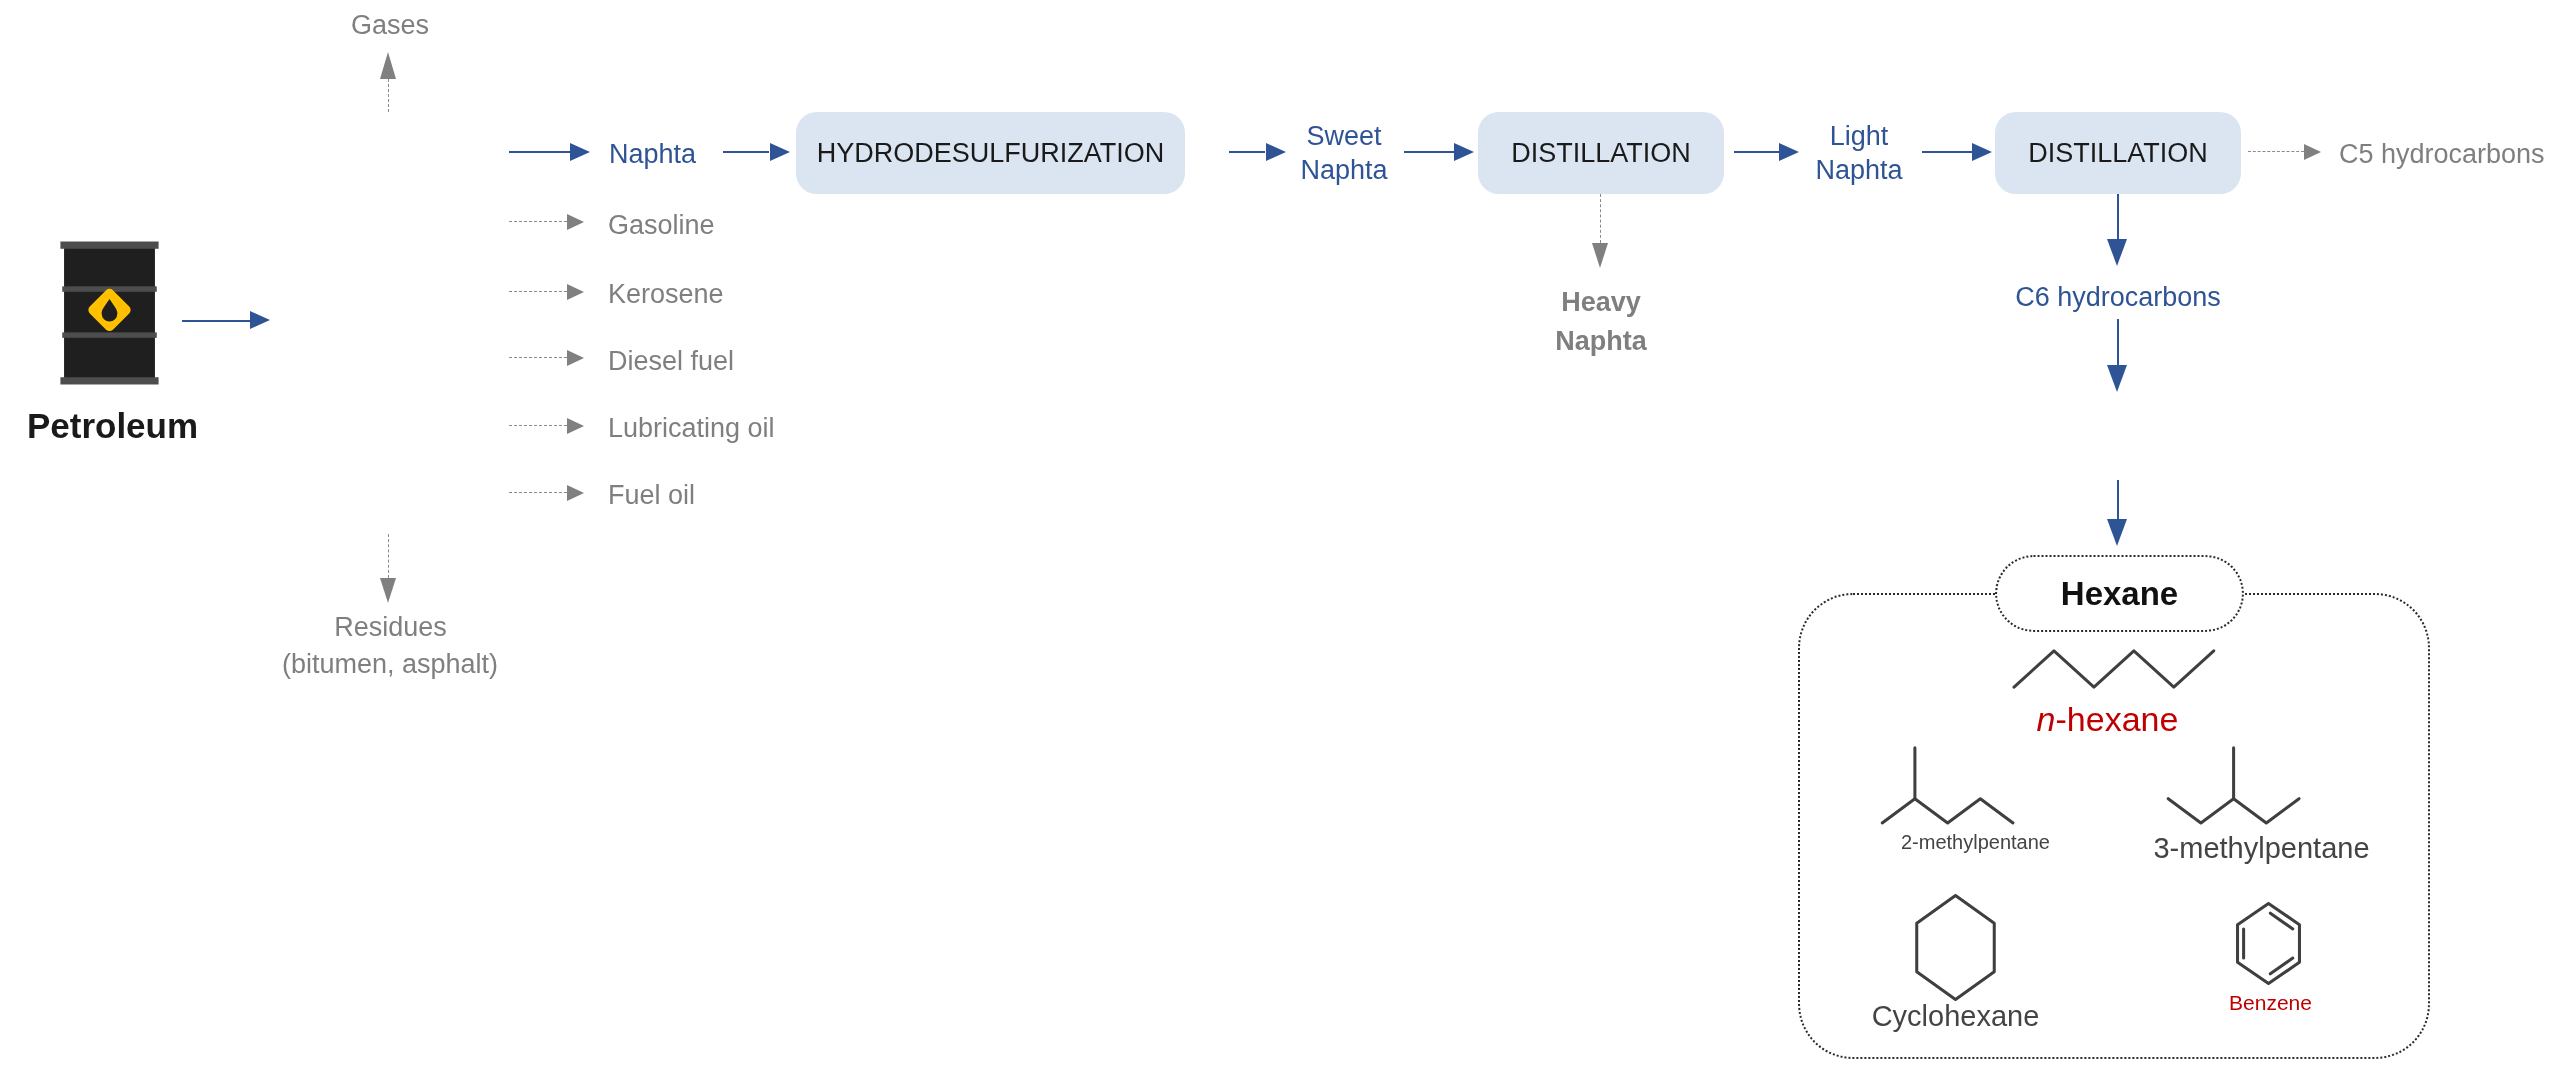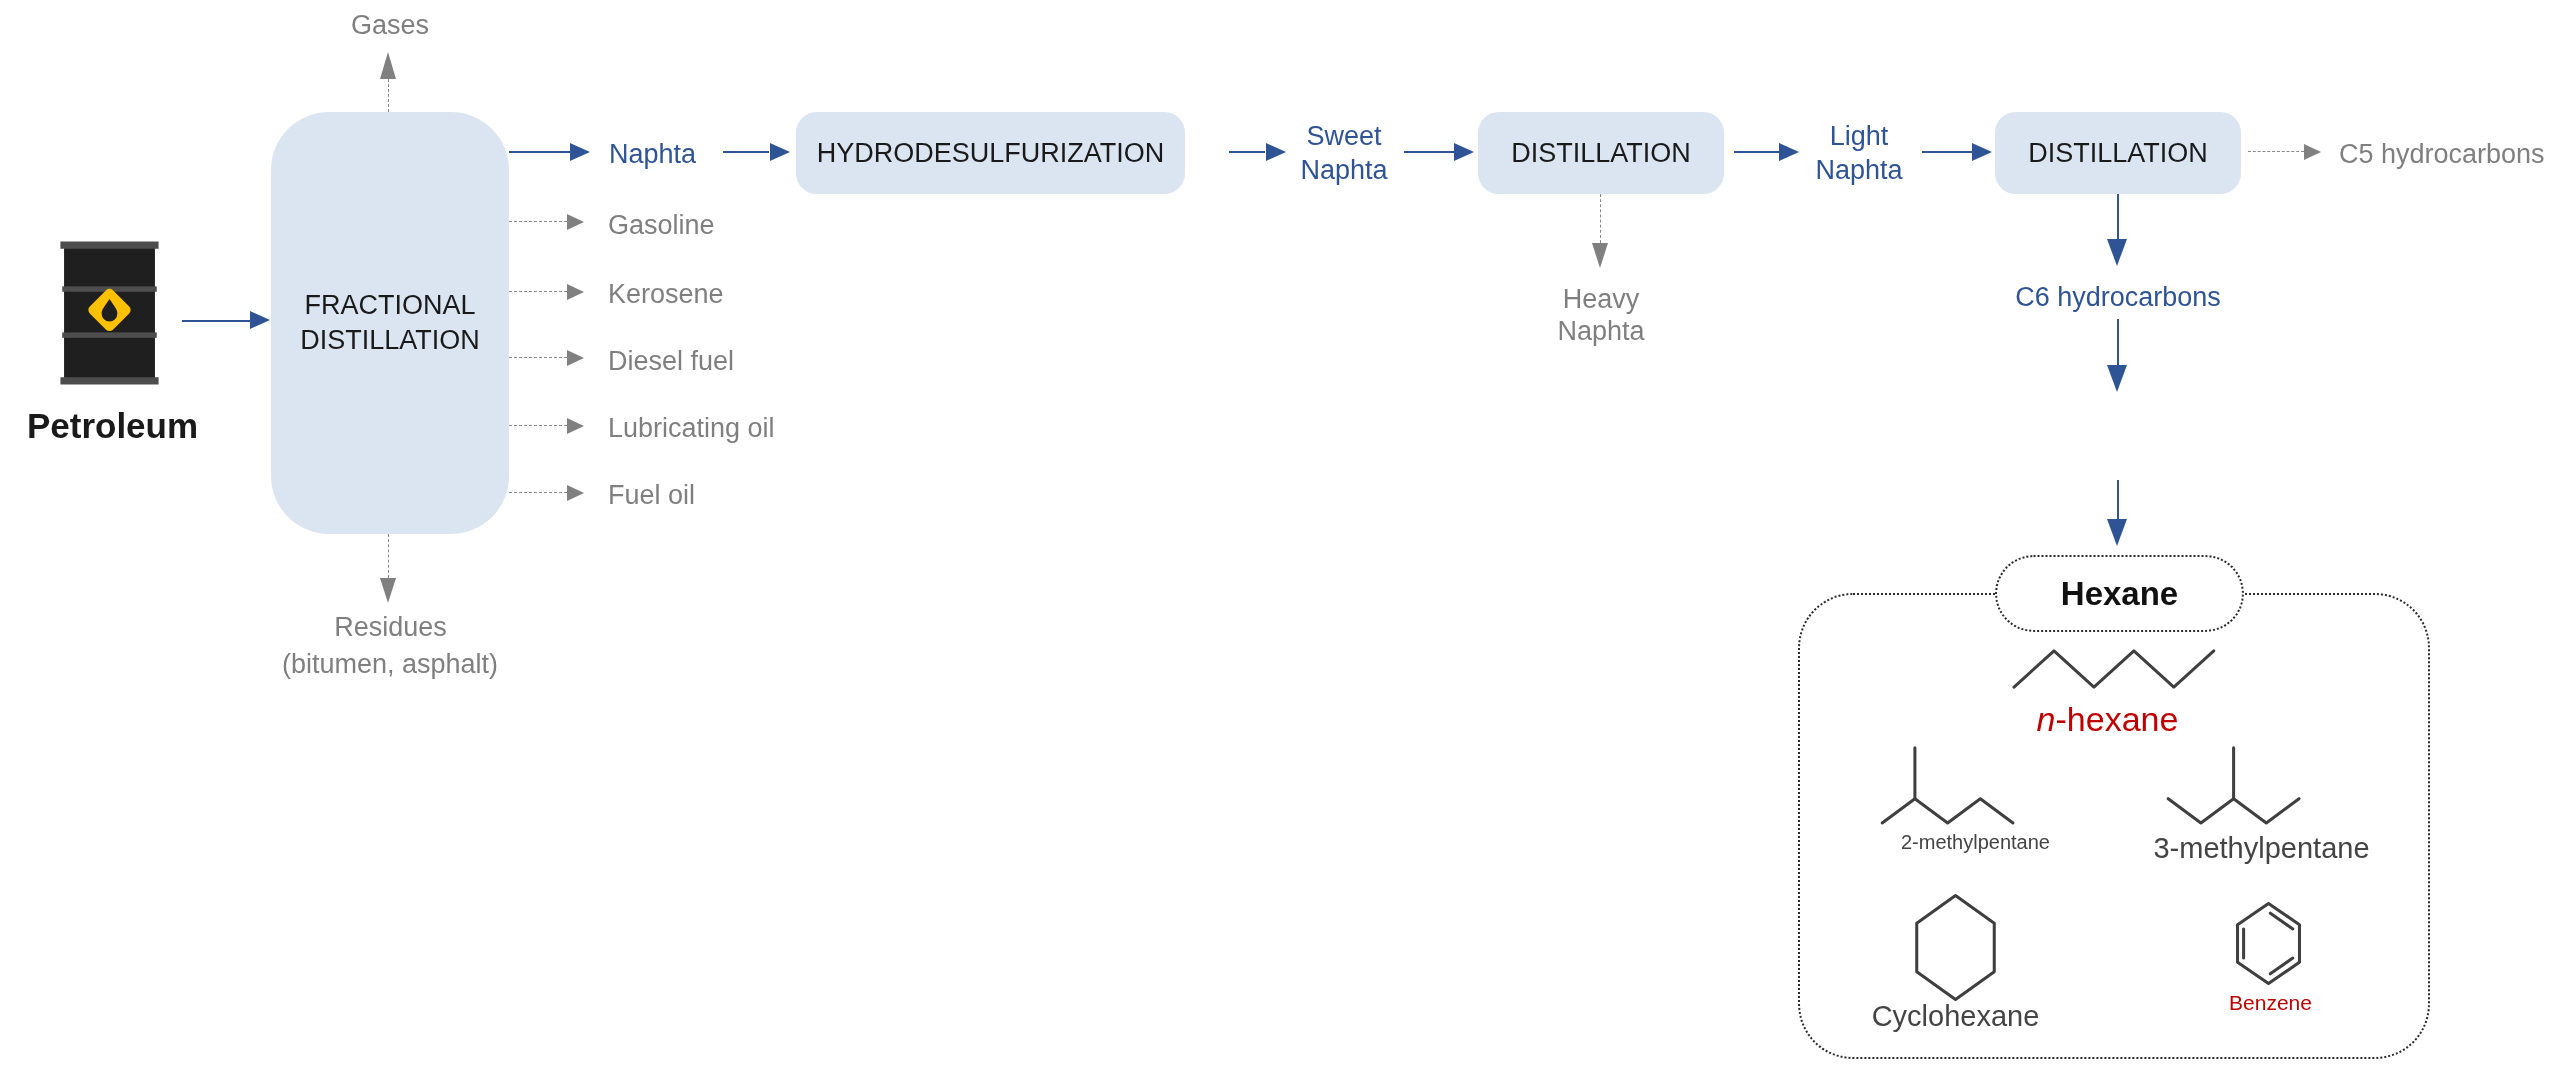--- a/index.html
+++ b/index.html
@@ -66,21 +66,20 @@
     <rect x="7" y="76" width="156" height="9" fill="#4d4d4d"></rect>
     <rect x="7" y="152" width="156" height="9" fill="#4d4d4d"></rect>
     <rect x="58" y="88" width="54" height="54" rx="8" fill="#ffc000" transform="rotate(45 85 115)"></rect>
     <path d="M85 97 c8 12 13 17 13 24 a13 13 0 0 1 -26 0 c0 -7 5 -12 13 -24 z" fill="#1f1f1f"></path>
   </svg>
   <div class="lbl bold ink-t center" style="left:6px;top:404px;width:213px;font-size:35px;">Petroleum</div>
 
   <div class="hline" style="left:182px;top:320px;width:68px;"></div>
   <div class="head r-blue" style="left:250px;top:311px;"></div>
 
-  <div class="box" style="left:271px;top:112px;width:238px;height:422px;border-radius:58px;padding:0 18px;">FRACTIONAL DISTILLATION</div>
 
   <div class="lbl gray-t center" style="left:299px;top:8.5px;width:182px;">Gases</div>
   <div class="head u-gray" style="left:380px;top:52px;"></div>
   <div class="vline gdash" style="left:388px;top:79px;height:33px;"></div>
 
   <div class="vline gdash" style="left:388px;top:534px;height:44px;"></div>
   <div class="head d-gray" style="left:380px;top:578px;"></div>
   <div class="lbl gray-t center" style="left:269px;top:611px;width:243px;">Residues</div>
   <div class="lbl gray-t center" style="left:238px;top:648px;width:304px;">(bitumen, asphalt)</div>
 
@@ -117,21 +116,21 @@
   <div class="head r-blue" style="left:1266px;top:143px;"></div>
   <div class="lbl blue-t center" style="left:1283px;top:119px;width:122px;line-height:34px;">Sweet Naphta</div>
 
   <div class="hline" style="left:1404px;top:151px;width:50px;"></div>
   <div class="head r-blue" style="left:1454px;top:143px;"></div>
 
   <div class="box" style="left:1478px;top:112px;width:246px;height:82px;">DISTILLATION</div>
 
   <div class="vline gdash" style="left:1600px;top:194px;height:49px;"></div>
   <div class="head d-gray" style="left:1592px;top:243px;"></div>
-  <div class="lbl gray-t center" style="left:1540px;top:283px;width:122px;line-height:32px;">Heavy Naphta</div>
+  <div class="lbl gray-t center" style="left:1540px;top:283px;width:122px;line-height:39px;font-weight:bold;">Heavy Naphta</div>
 
   <div class="hline" style="left:1734px;top:151px;width:45px;"></div>
   <div class="head r-blue" style="left:1779px;top:143px;"></div>
   <div class="lbl blue-t center" style="left:1798px;top:119px;width:122px;line-height:34px;">Light Naphta</div>
 
   <div class="hline" style="left:1922px;top:151px;width:50px;"></div>
   <div class="head r-blue" style="left:1972px;top:143px;"></div>
 
   <div class="box" style="left:1995px;top:112px;width:246px;height:82px;">DISTILLATION</div>
 

